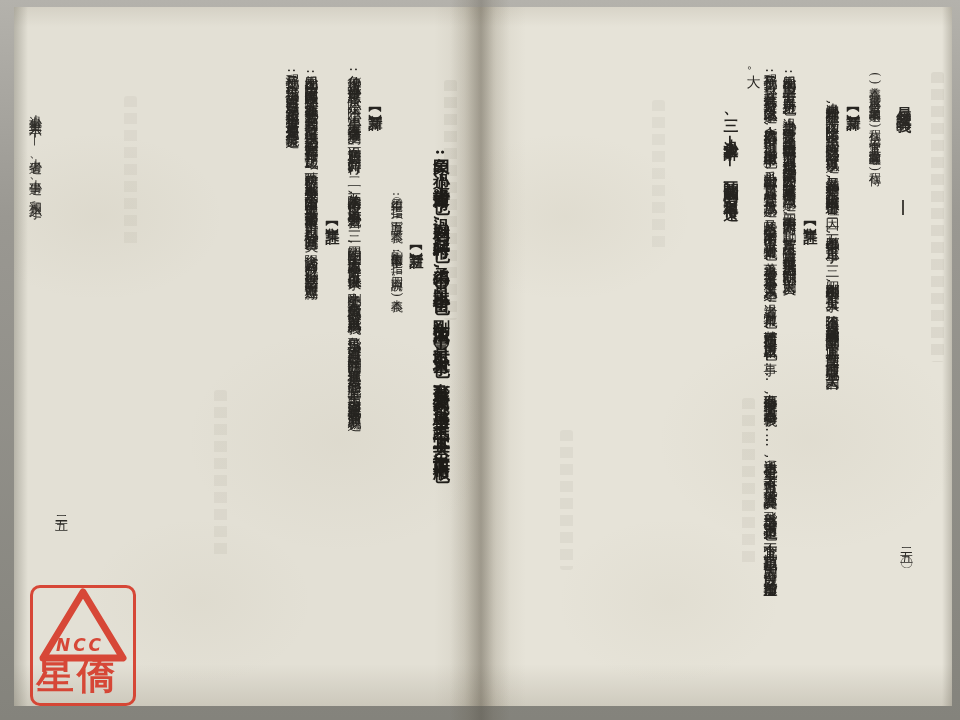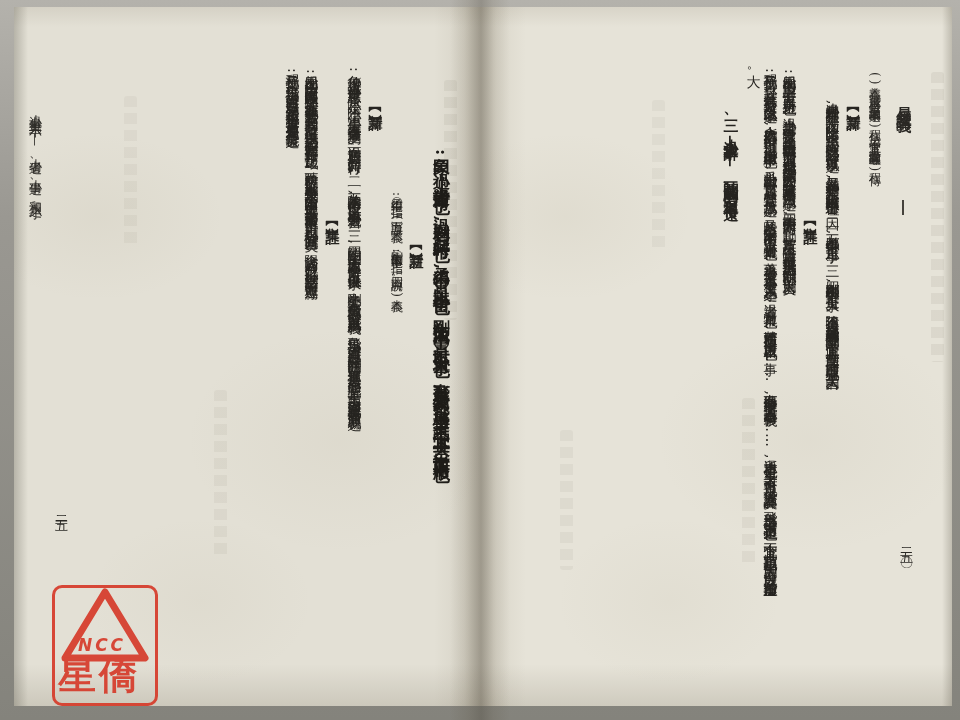--- a/index.html
+++ b/index.html
@@ -38,21 +38,21 @@
   .t-nt{font-size:12px;line-height:15px;letter-spacing:1px;padding-top:124px;}
   .t-heading{font-size:15px;font-weight:bold;line-height:24px;letter-spacing:2px;padding-top:44px;}
   .run-title{position:absolute;left:894px;top:94px;height:180px;font-size:15px;letter-spacing:4px;font-weight:bold;color:#2a2824;}
   .title-dash{position:absolute;left:902px;top:200px;width:2px;height:15px;background:#45423c;}
   .pagenum{position:absolute;font-size:13px;letter-spacing:4px;color:#2a2824;}
   .pn-right{left:897px;top:538px;height:70px;}
   .pn-left{left:52px;top:506px;height:70px;}
   .margin-title{position:absolute;left:26px;top:104px;height:496px;font-size:13px;letter-spacing:2px;color:#2e2c28;}
   .bleed{position:absolute;width:13px;pointer-events:none;border-radius:3px;filter:blur(.7px);
     background:repeating-linear-gradient(180deg,rgba(105,98,82,.17) 0 11px,rgba(0,0,0,0) 11px 17px);}
-  .stamp{position:absolute;left:30px;top:585px;width:106px;height:121px;opacity:.92;margin-left:22px;}
+  .stamp{position:absolute;left:30px;top:585px;width:106px;height:121px;opacity:.92;}
   .stamp-box{position:absolute;inset:0;border:3.5px solid #d63b2a;border-radius:10px;}
   .stamp-tri{position:absolute;left:9px;top:1px;}
   .stamp-ncc{position:absolute;left:0;right:6px;top:50px;text-align:center;
     font-family:"DejaVu Sans","Liberation Sans",sans-serif;font-style:italic;font-weight:bold;
     font-size:17px;letter-spacing:3px;color:#d63b2a;}
   .stamp-cjk{position:absolute;left:6px;top:70px;font-size:38px;font-weight:bold;line-height:1.05;
     letter-spacing:3px;color:#d63b2a;white-space:nowrap;}
 </style>
 </head>
 <body>

